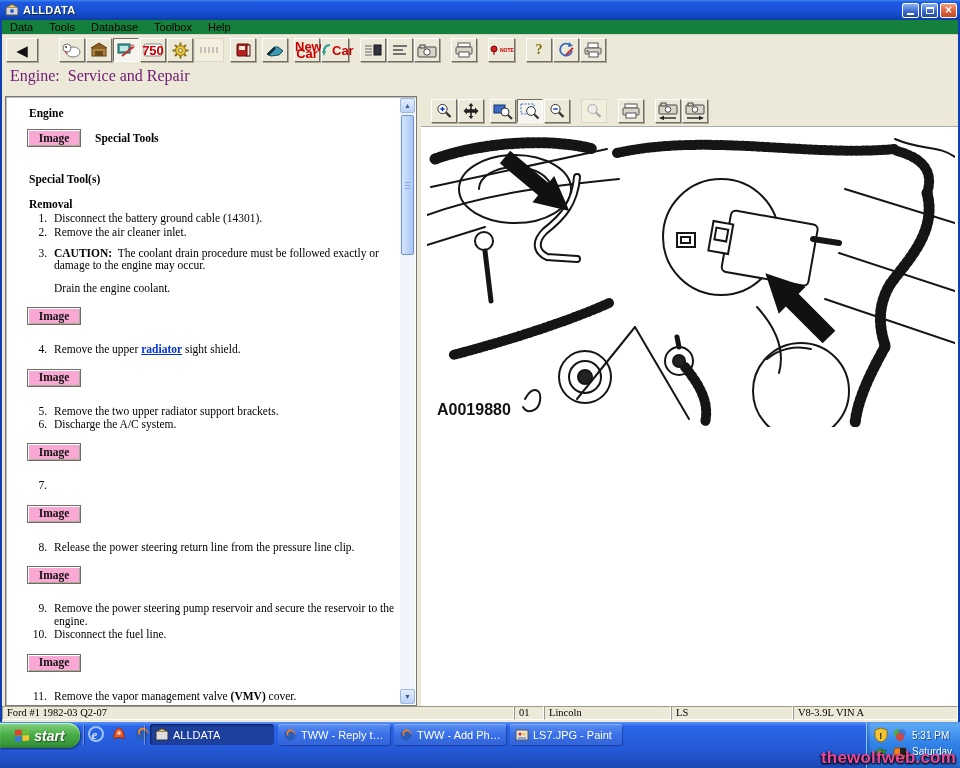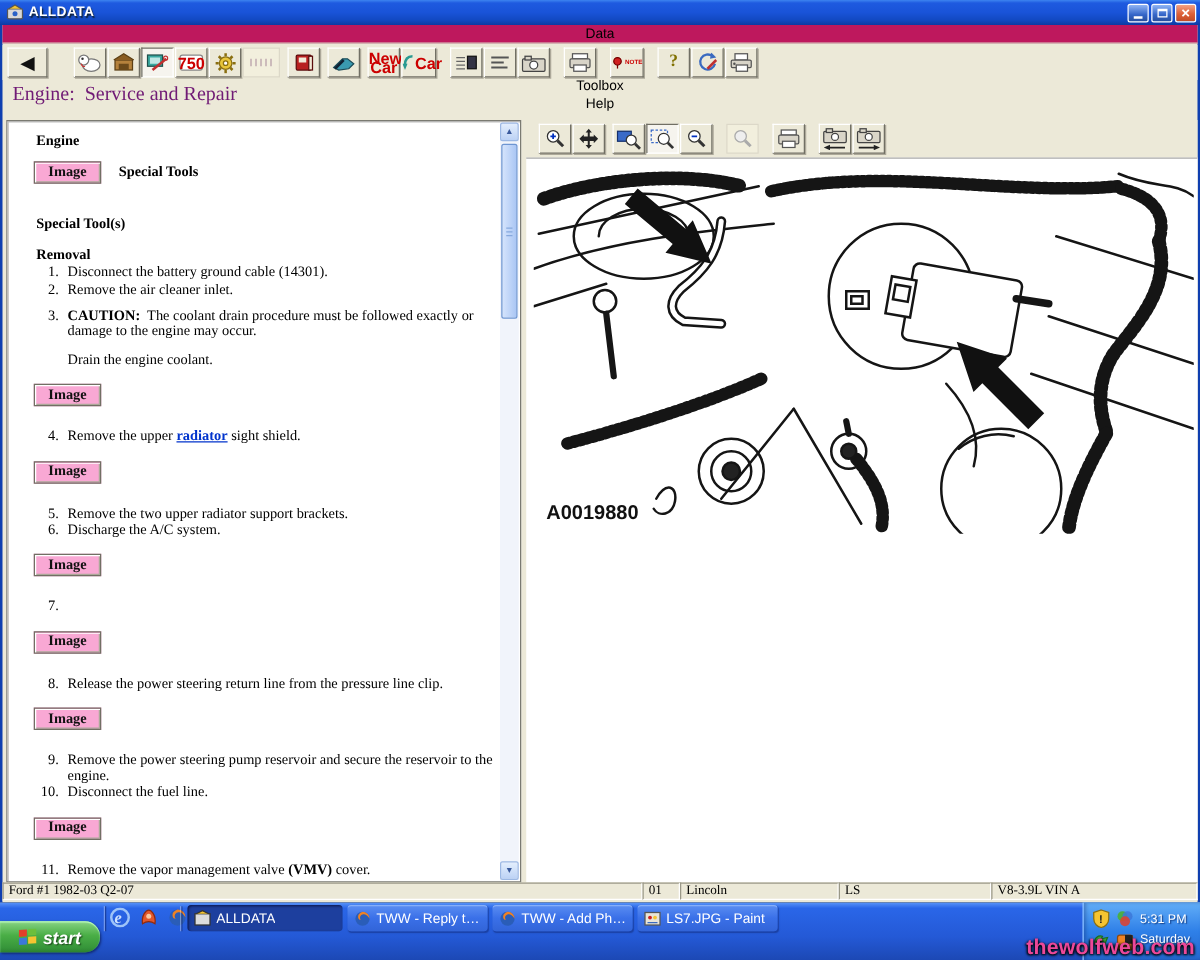--- a/index.html
+++ b/index.html
@@ -14,21 +14,21 @@
     display:flex; align-items:center; padding:0 3px; }
   .app-icon { width:14px; height:14px; margin:0 4px 0 2px; display:inline-block; }
   .titlebar .title { color:#fff; font-weight:bold; font-size:11px; letter-spacing:.3px; text-shadow:1px 1px 1px #123; }
   .winbtns { margin-left:auto; display:flex; gap:2px; }
   .wbtn { width:17px; height:15px; border:1px solid #fff; border-radius:2px; display:flex; align-items:center; justify-content:center; }
   .wbtn.minmax { background:linear-gradient(180deg,#8fb4f4,#3465c8 60%,#274f9e); }
   .wbtn.close { background:linear-gradient(180deg,#f3a183,#dd6038 55%,#c24a24); color:#fff; font-weight:bold; font-size:12px; line-height:10px; }
   .glyph-min { display:block; width:7px; height:2px; background:#fff; margin-top:8px; }
   .glyph-max { display:block; width:8px; height:7px; border:1px solid #fff; border-top-width:2px; }
 
-  .menubar { position:absolute; left:0; top:20px; width:956px; height:15px; background:#be185d; display:flex; align-items:center; font-size:11px; color:#000; border-bottom:1px solid #d8d4c4;flex-direction:column; }
+  .menubar { position:absolute; left:0; top:20px; width:956px; height:15px; background:#15803d; display:flex; align-items:center; font-size:11px; color:#000; border-bottom:1px solid #d8d4c4; }
   .menuitem { padding:1px 8px; }
 
   
   .toolbar { position:absolute; left:0; top:36px; width:956px; height:28px; background:#ece9d8; display:flex; align-items:center; padding-left:4px; }
   .tb { height:24px; min-width:26px; background:#ece9d8; border:1px solid; border-color:#fff #716f64 #716f64 #fff; box-shadow:1px 1px 0 #aca899; display:flex; align-items:center; justify-content:center; margin-right:1px; }
   .tb.wide { min-width:32px; }
   .tb.pressed { background:#f6f4ee; border-color:#716f64 #fff #fff #716f64; box-shadow:none; }
   .tb.flat { border-color:#dcd8c8; box-shadow:none; background:#f2efdd; }
   .tbgap { width:10px; } .tbgap-s { width:5px; }
   .back-glyph { font-size:15px; color:#111; line-height:1; }
@@ -78,21 +78,21 @@
   .diagram { display:block; margin:4px 0 0 6px; }
 
   
   .statusbar { position:absolute; left:0; top:706px; width:956px; height:15px; background:#ece9d8; display:flex; font-family:"Liberation Serif",serif; font-size:10.5px; color:#000; }
   .cell { border:1px solid; border-color:#9a9888 #fff #fff #9a9888; padding:0 4px; height:14px; line-height:12px; overflow:hidden; white-space:nowrap; }
   .c1 { width:512px; } .c2 { width:30px; } .c3 { width:127px; } .c4 { width:122px; } .c5 { flex:1; }
 
   
   .taskbar { position:absolute; left:0; top:722px; width:960px; height:46px;
     background:linear-gradient(180deg,#5994f8 0%,#2a66e8 10%,#2459d6 60%,#1c48b4 100%); }
-  .start-button { position:absolute; left:0; top:15px; width:80px; height:25px; border-radius:0 12px 12px 0;
+  .start-button { position:absolute; left:0; top:1px; width:80px; height:25px; border-radius:0 12px 12px 0;
     background:linear-gradient(180deg,#88d384 0%,#4aae46 45%,#36953a 85%,#2c8030 100%);
     box-shadow:inset 0 1px 1px #bfffc0, 1px 1px 2px rgba(0,0,30,.5);
     display:flex; align-items:center; justify-content:center; gap:4px; color:#fff; font-weight:bold; font-style:italic; font-size:14px; text-shadow:1px 1px 1px #1d4d1d; }
   .winflag { width:15px; height:14px; display:inline-block; }
   .ql { position:absolute; left:88px; top:4px; display:flex; gap:7px; align-items:center; }
   .ql-sep { position:absolute; left:83px; top:3px; width:1px; height:20px; background:rgba(255,255,255,.35); box-shadow:1px 0 0 rgba(0,0,40,.35); }
   .ql-sep2 { position:absolute; left:144px; top:3px; width:1px; height:20px; background:rgba(255,255,255,.35); box-shadow:1px 0 0 rgba(0,0,40,.35); }
   .qlicon { width:16px; height:16px; display:inline-block; }
   .taskrow { position:absolute; left:150px; top:2px; display:flex; gap:4px; }
   .taskbtn { width:112px; height:21px; border-radius:3px; display:flex; align-items:center; gap:4px; padding:0 5px; color:#fff; font-size:11px; white-space:nowrap; overflow:hidden;

